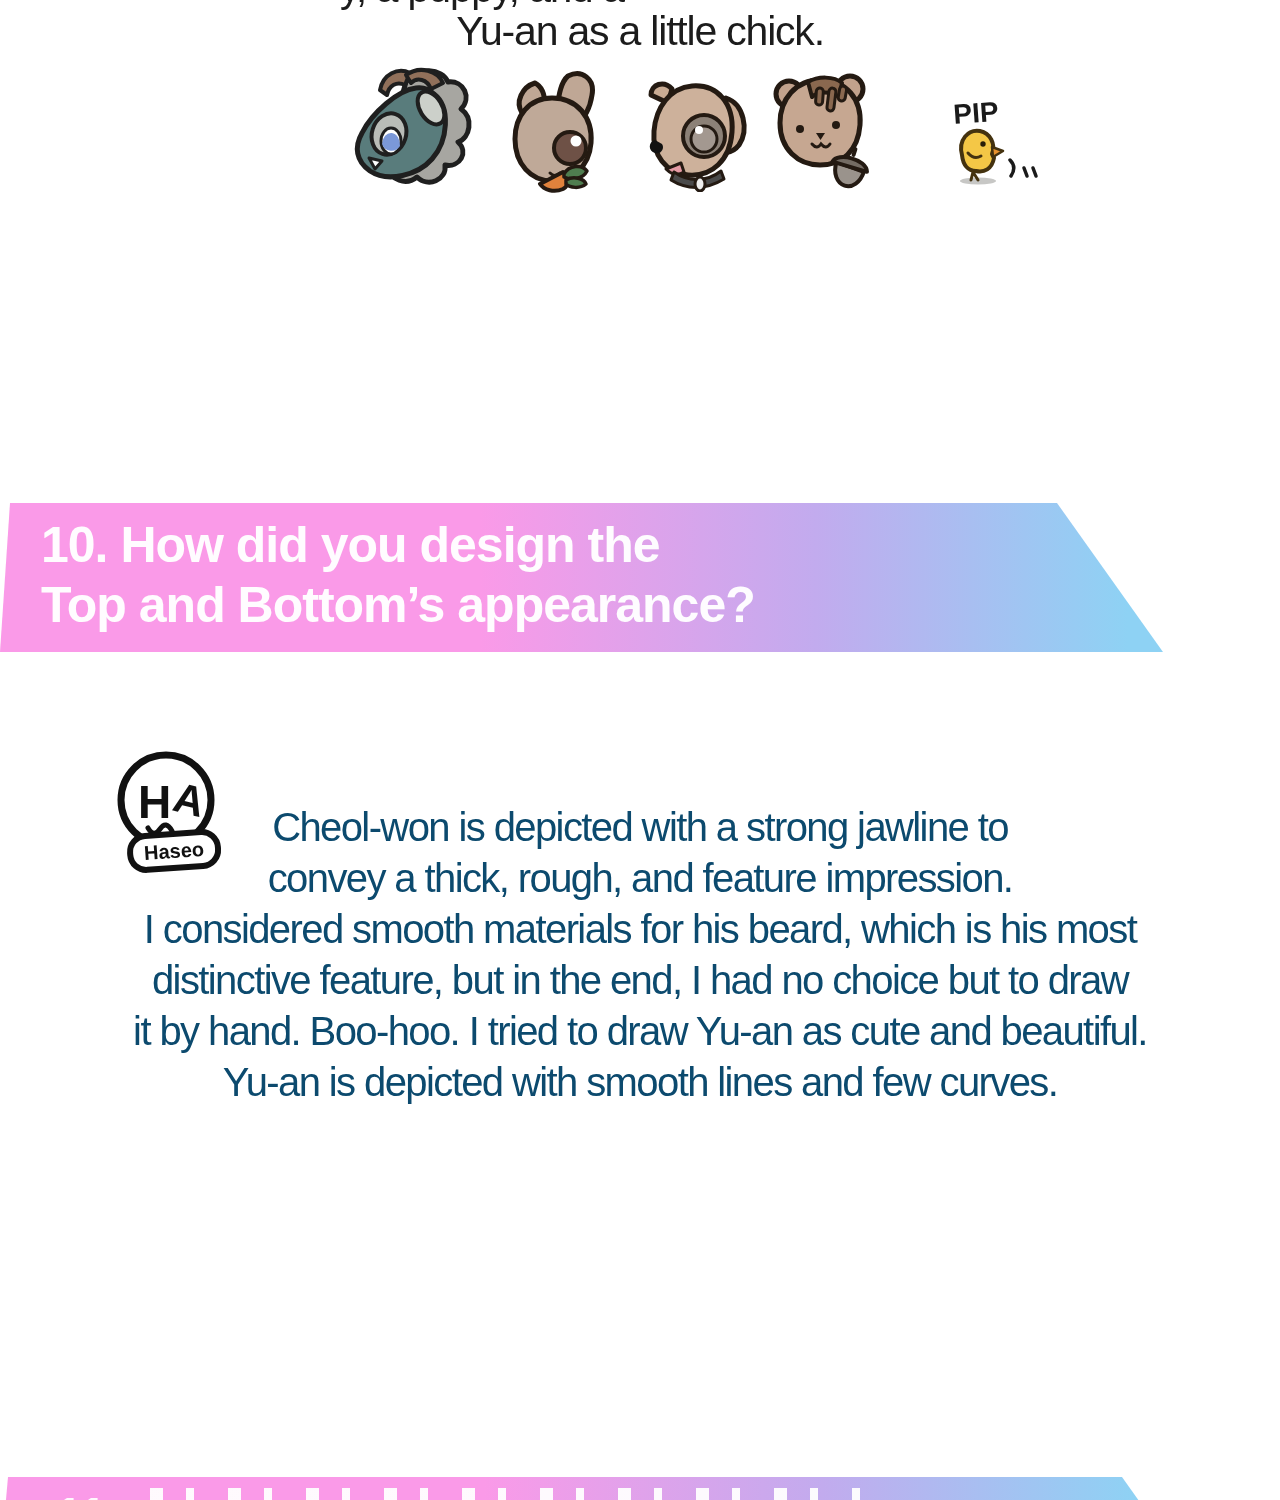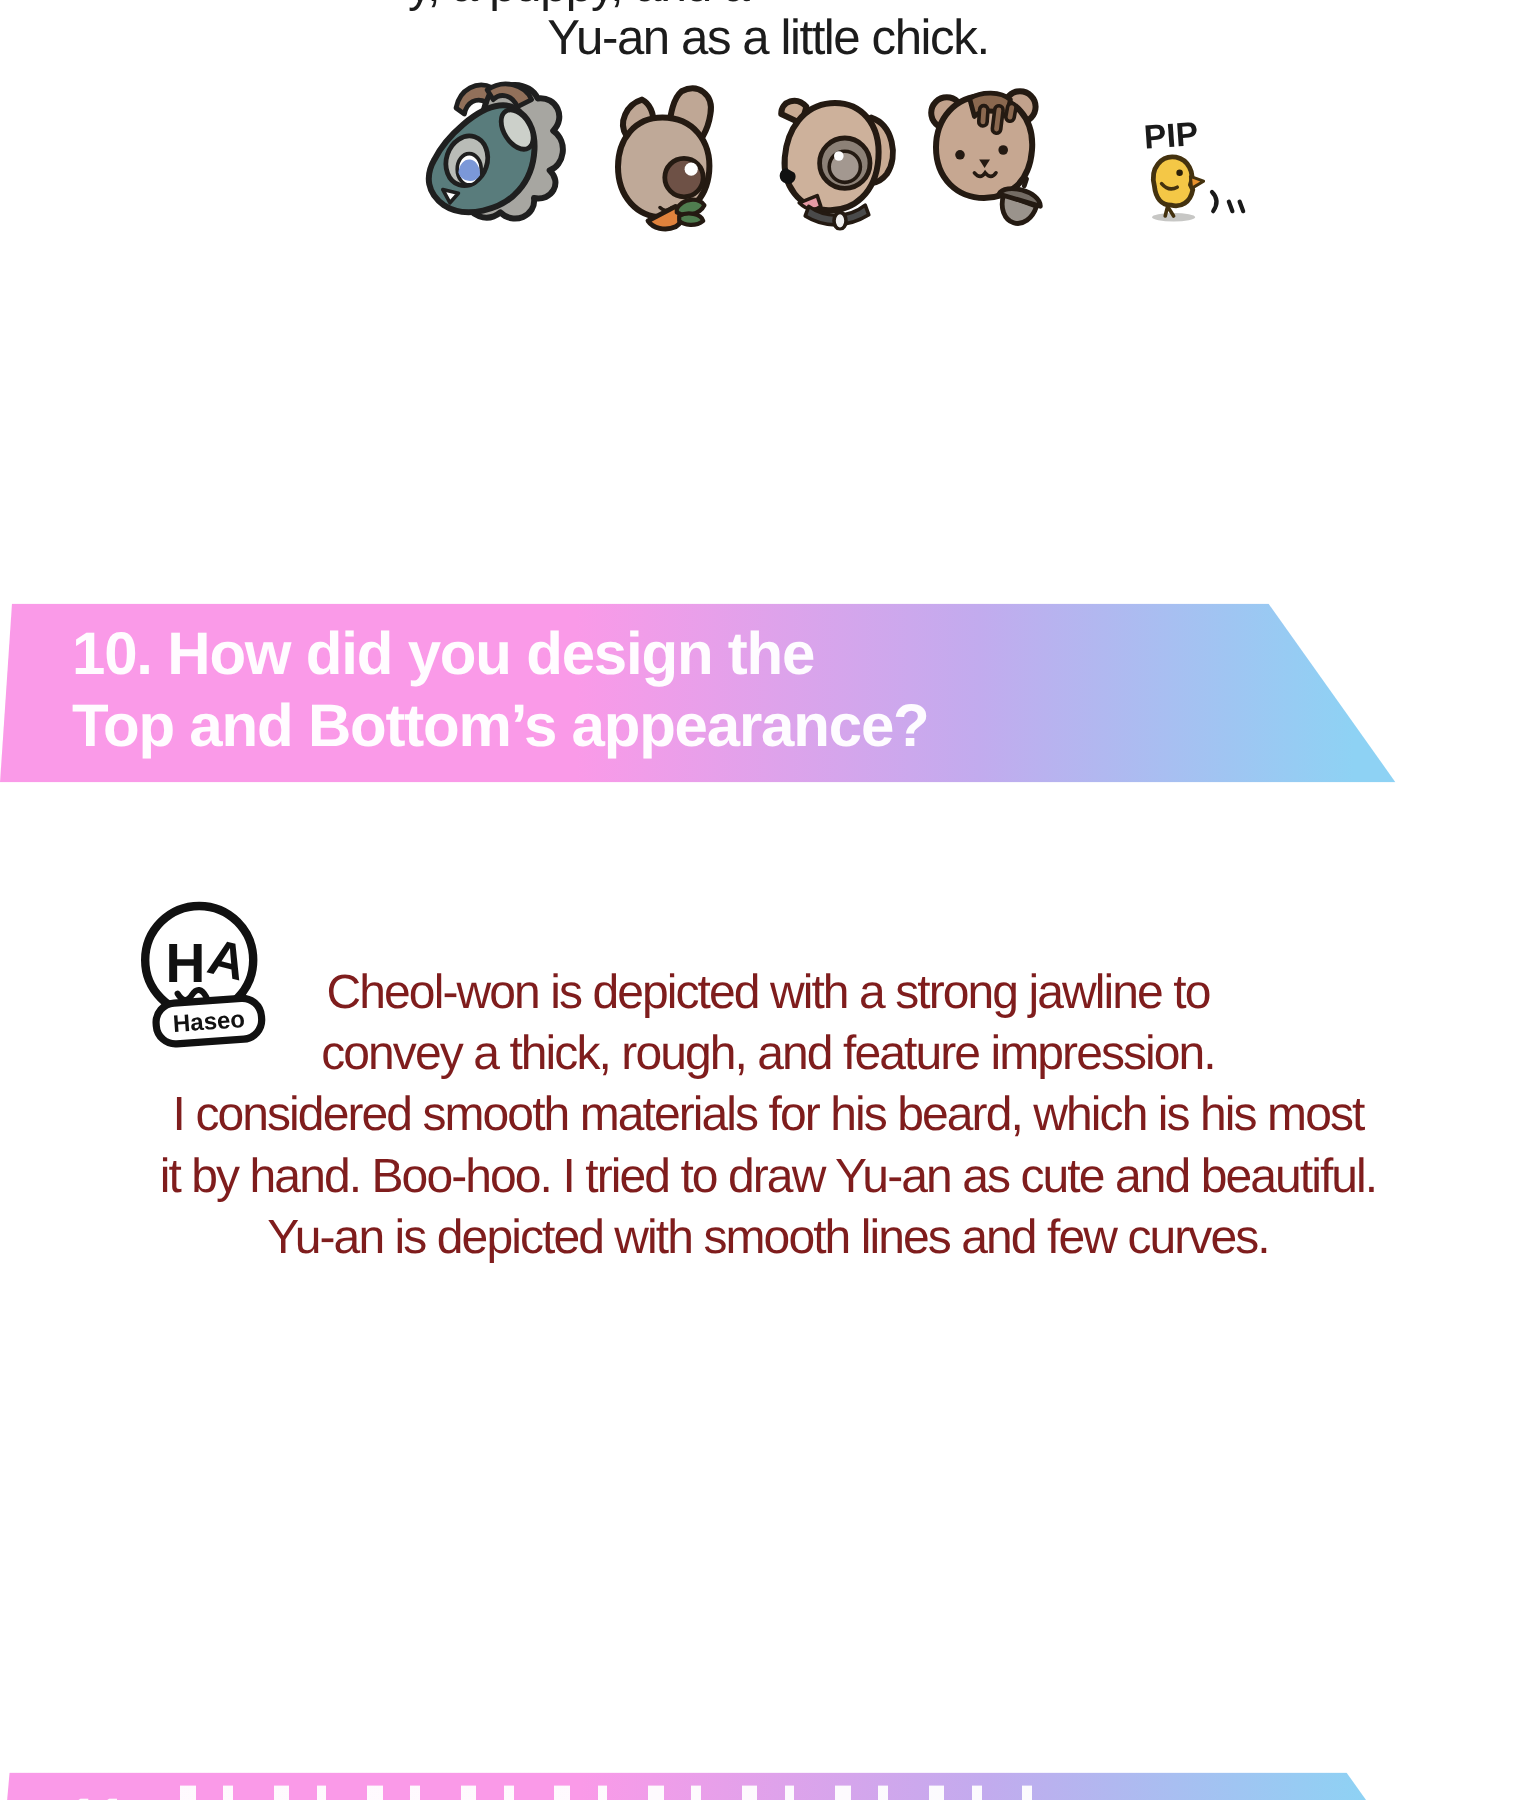--- a/index.html
+++ b/index.html
@@ -42,36 +42,36 @@
 
   
   .banner {
     position: absolute;
     left: 0; top: 503px;
     width: 1200px; height: 149px;
     clip-path: polygon(10px 0, 1057px 0, 1163px 100%, 0 100%);
   }
   .banner-text {
     position: absolute;
-    left: 60px; top: 12px;
+    left: 41px; top: 12px;
     color: rgba(255,255,255,0.97);
     font-weight: bold;
     font-size: 50px; line-height: 60px;
     letter-spacing: -1px;
     white-space: nowrap;
   }
   
   .badge { position: absolute; left: 108px; top: 748px; }
 
   
   .answer {
     position: absolute;
     left: 0; top: 802px; width: 1280px;
     text-align: center;
-    color: #7f1d1d;
+    color: #0c4a6e;
     font-size: 40px; line-height: 51px;
     letter-spacing: -1.6px;
   }
   .answer div { white-space: nowrap; }
 
   
   .banner-bottom {
     position: absolute;
     left: 0; top: 1477px;
     width: 1210px; height: 90px;
@@ -198,20 +198,21 @@
         <rect x="22" y="86" width="88" height="34" rx="16" fill="#ffffff" stroke="#111111" stroke-width="6"></rect>
         <text x="66" y="110" font-size="20" font-weight="bold" fill="#111111" text-anchor="middle" font-family="Liberation Sans, sans-serif">Haseo</text>
       </g>
     </svg>
   </div>
 
   <div class="answer">
     <div>Cheol-won is depicted with a strong jawline to</div>
     <div>convey a thick, rough, and feature impression.</div>
     <div>I considered smooth materials for his beard, which is his most</div>
+    <div>distinctive feature, but in the end, I had no choice but to draw</div>
     <div>it by hand. Boo-hoo. I tried to draw Yu-an as cute and beautiful.</div>
     <div>Yu-an is depicted with smooth lines and few curves.</div>
   </div>
 
   <div class="banner-bottom" style="background: linear-gradient(90deg, rgb(250, 154, 232) 0%, rgb(250, 154, 232) 40%, rgb(194, 171, 238) 68%, rgb(142, 210, 244) 94%);">
     <span class="partial-num">11.</span>
     <span class="letter-tops"></span>
   </div>
 
 </div>

